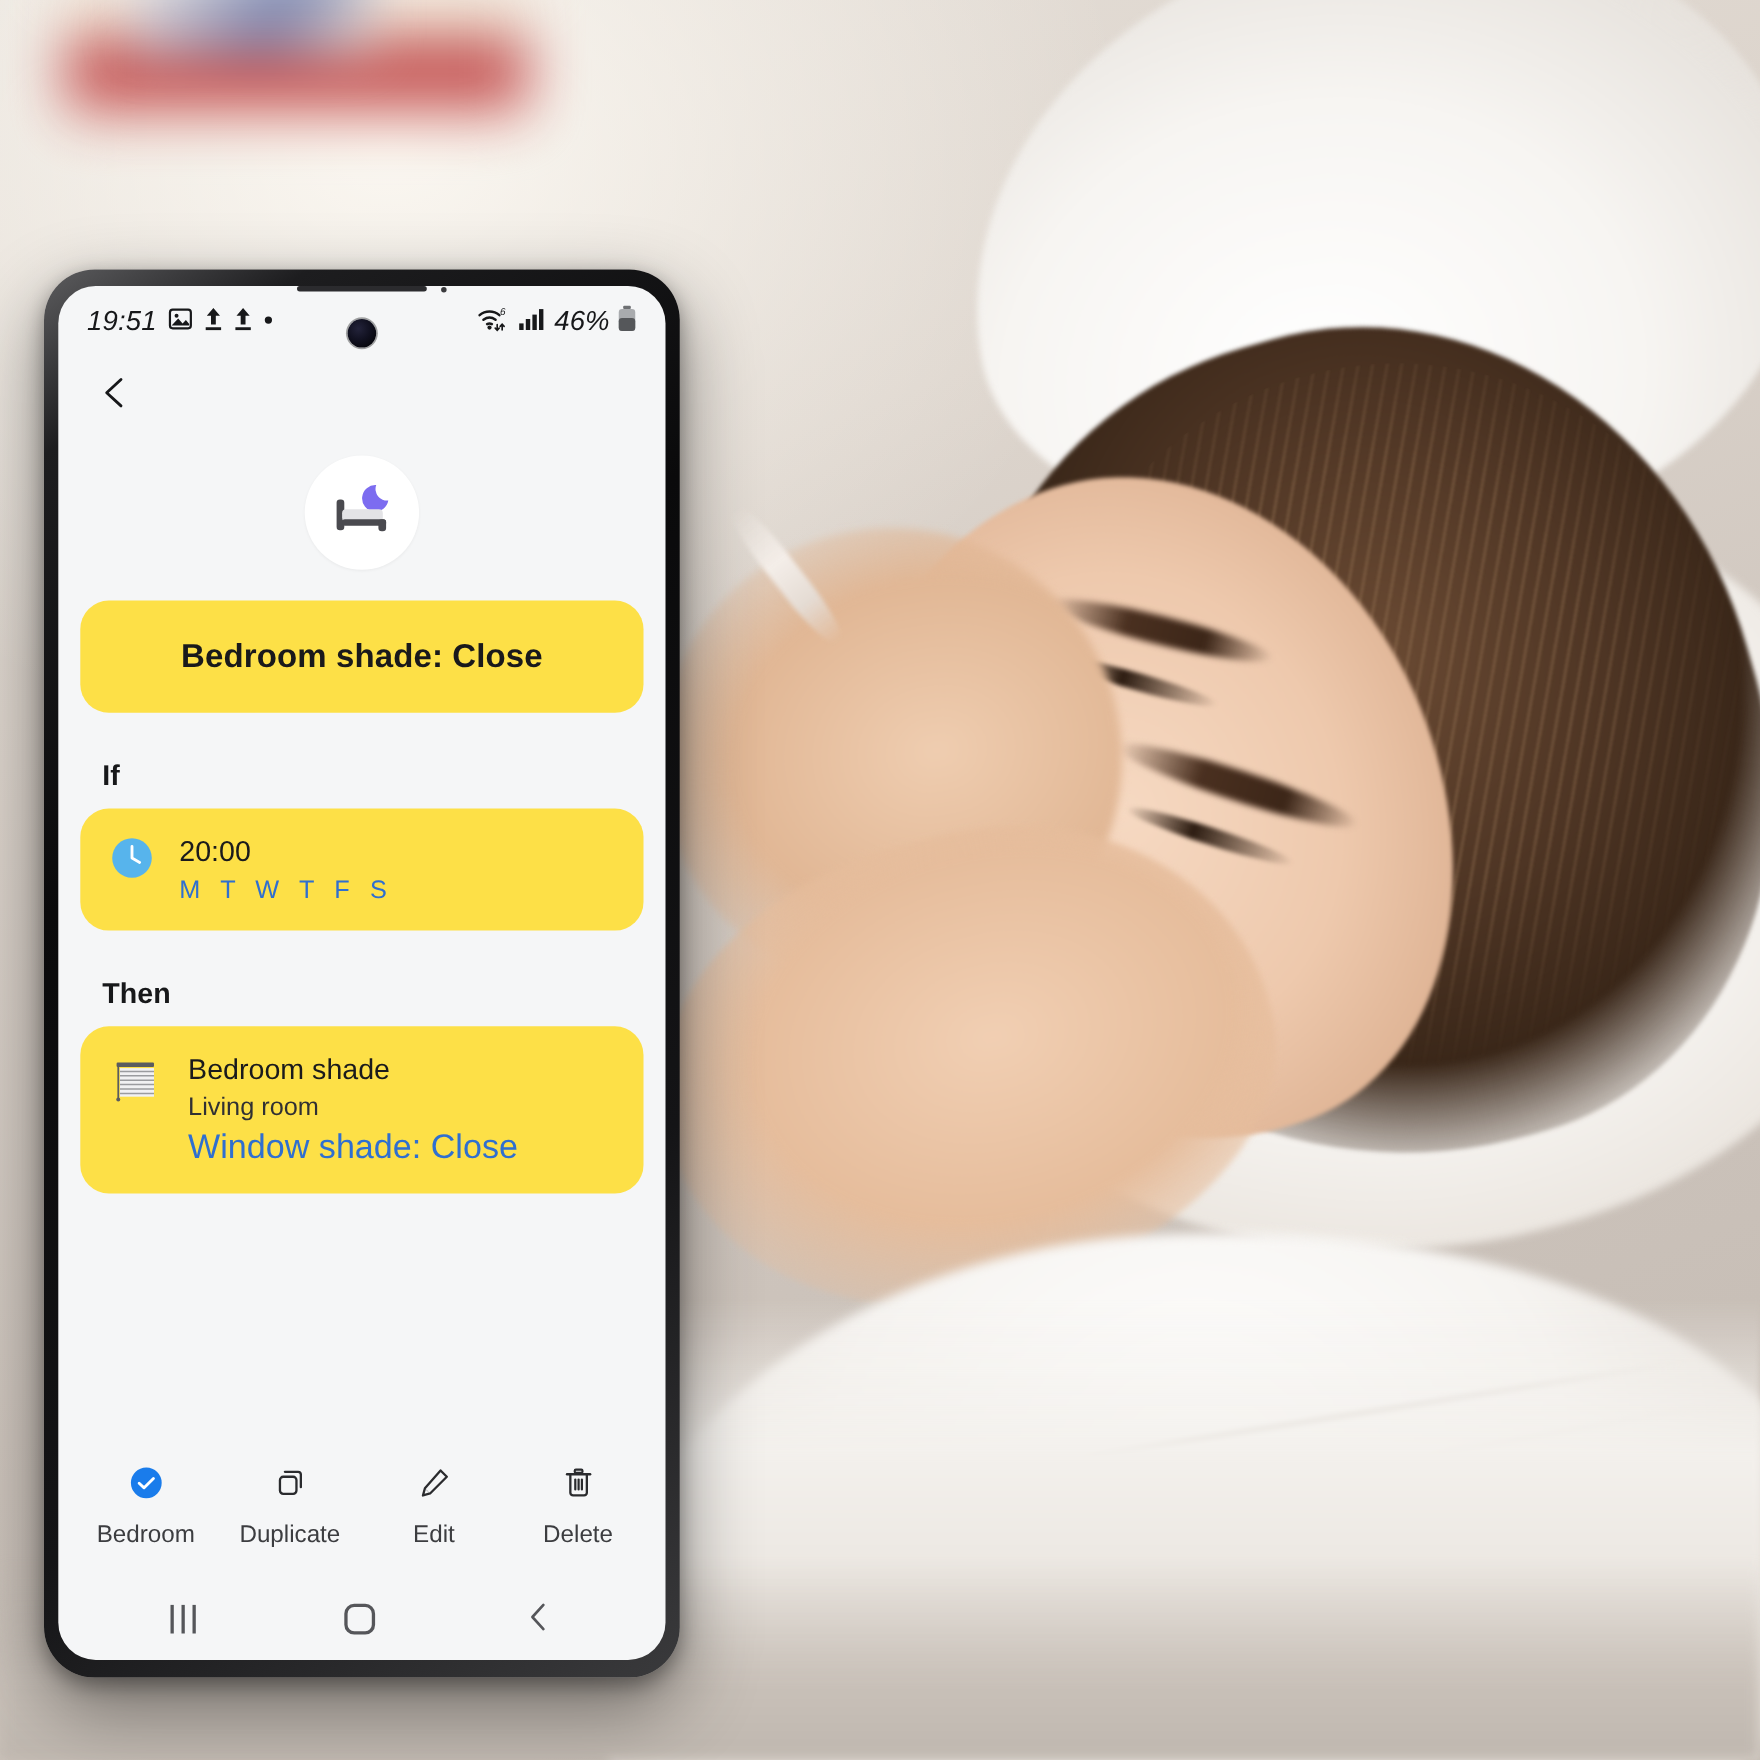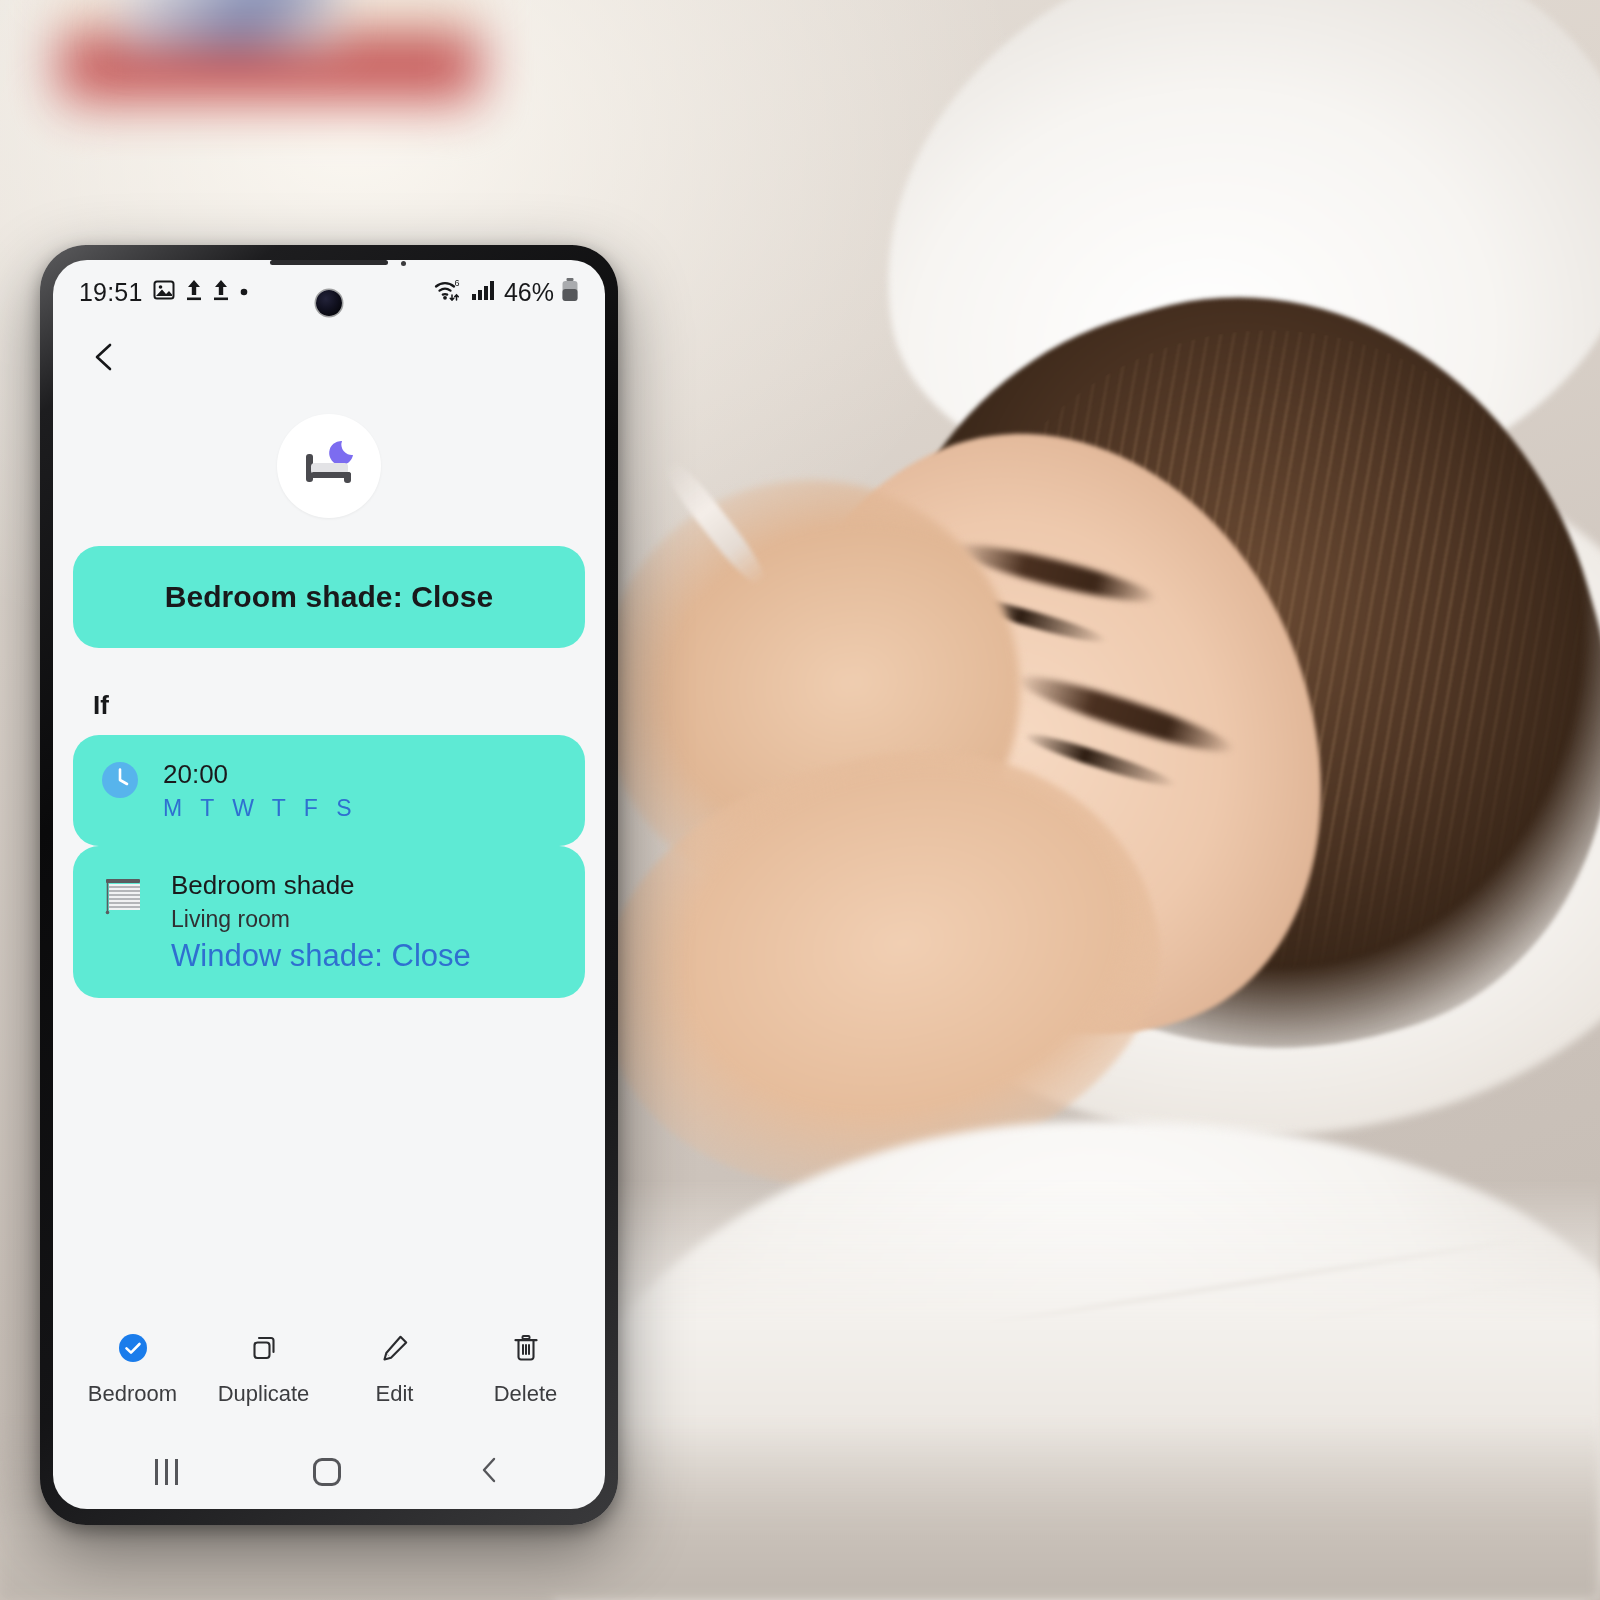--- a/index.html
+++ b/index.html
@@ -168,20 +168,21 @@
     box-shadow: 0 0 0 1.5px rgba(0,0,0,.35);
     z-index: 5;
   }
 
   
   .statusbar {
     height: 58px; flex: none;
     display: flex; align-items: center; justify-content: space-between;
     padding: 6px 26px 0 26px;
     color: #17181a;
+    font-style: italic;
   }
   .sb-left { display: flex; align-items: center; gap: 9px; }
   .sb-time { font-size: 25px; font-weight: 400; letter-spacing: .2px; }
   .sb-right { display: flex; align-items: center; gap: 7px; }
   .sb-pct { font-size: 25px; }
   .icon-img, .icon-up, .icon-dot { display: inline-block; }
 
   
   .appbar { height: 82px; flex: none; display: flex; align-items: center; padding: 0 26px; }
   .back-btn { width: 52px; height: 52px; display: flex; align-items: center; justify-content: center; }
@@ -191,21 +192,21 @@
 
   .routine-icon-wrap { display: flex; justify-content: center; margin-top: 14px; margin-bottom: 28px; }
   .routine-icon {
     width: 104px; height: 104px; border-radius: 50%;
     background: #ffffff;
     display: flex; align-items: center; justify-content: center;
     box-shadow: 0 1px 3px rgba(0,0,0,.05);
   }
 
   .card {
-    background: #5eead4;
+    background: #fde047;
     border-radius: 26px;
   }
   .title-card {
     padding: 34px 26px; text-align: center;
     font-size: 30px; font-weight: 700; color: #19191b;
     letter-spacing: .1px;
   }
 
   .section-label {
     font-size: 26px; font-weight: 700; color: #17181a;
@@ -384,20 +385,21 @@
             <circle cx="21" cy="21" r="18" fill="#57b4ec"></circle>
             <path d="M21 10.5 L21 21 L28 25" fill="none" stroke="#ffffff" stroke-width="2.6" stroke-linecap="round" stroke-linejoin="round"></path>
           </svg>
         </span>
         <div class="row-texts">
           <span class="row-title">20:00</span>
           <span class="row-days">M T W T F S</span>
         </div>
       </div>
 
+      <div class="section-label">Then</div>
 
       <div class="card row-card">
         <span>
           <svg width="50" height="50" viewBox="0 0 50 50">
             <rect x="7" y="9" width="34" height="4" rx="1" fill="#5a5b5f"></rect>
             <rect x="10" y="14" width="31" height="26" fill="#f1f1f3"></rect>
             <g stroke="#9a9b9f" stroke-width="1.4">
               <line x1="10" y1="17" x2="41" y2="17"></line>
               <line x1="10" y1="21" x2="41" y2="21"></line>
               <line x1="10" y1="25" x2="41" y2="25"></line>

